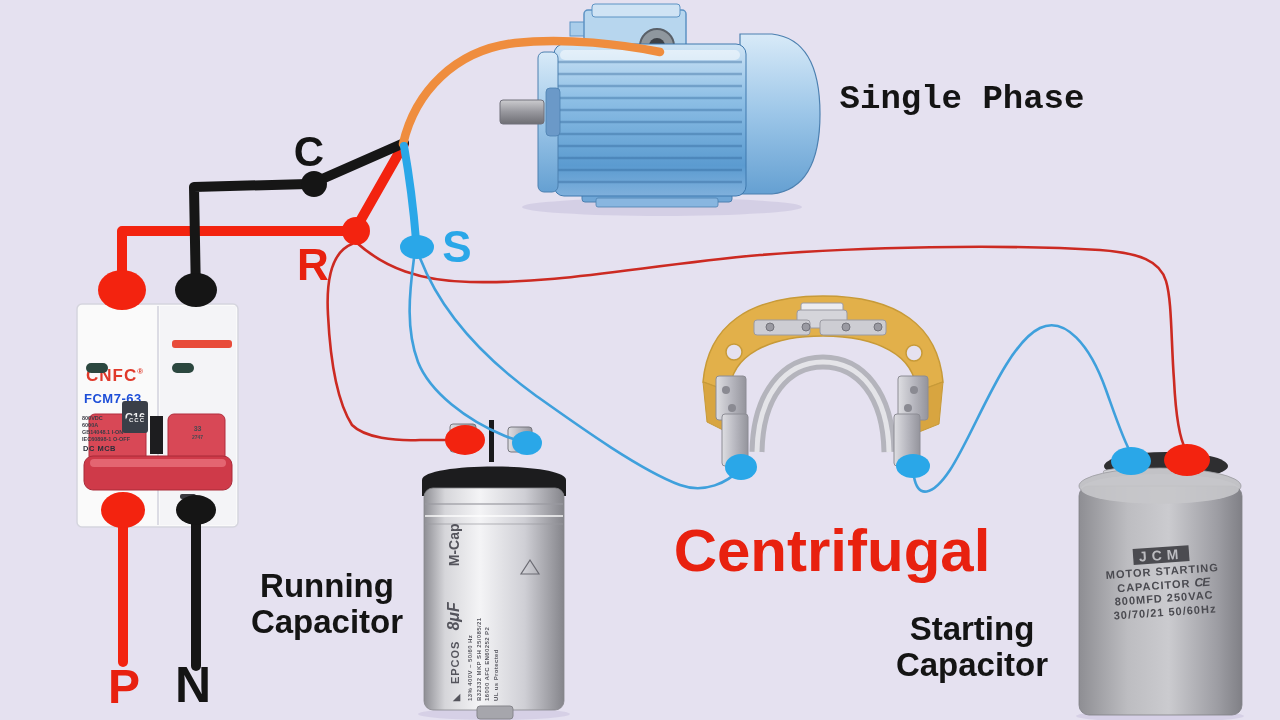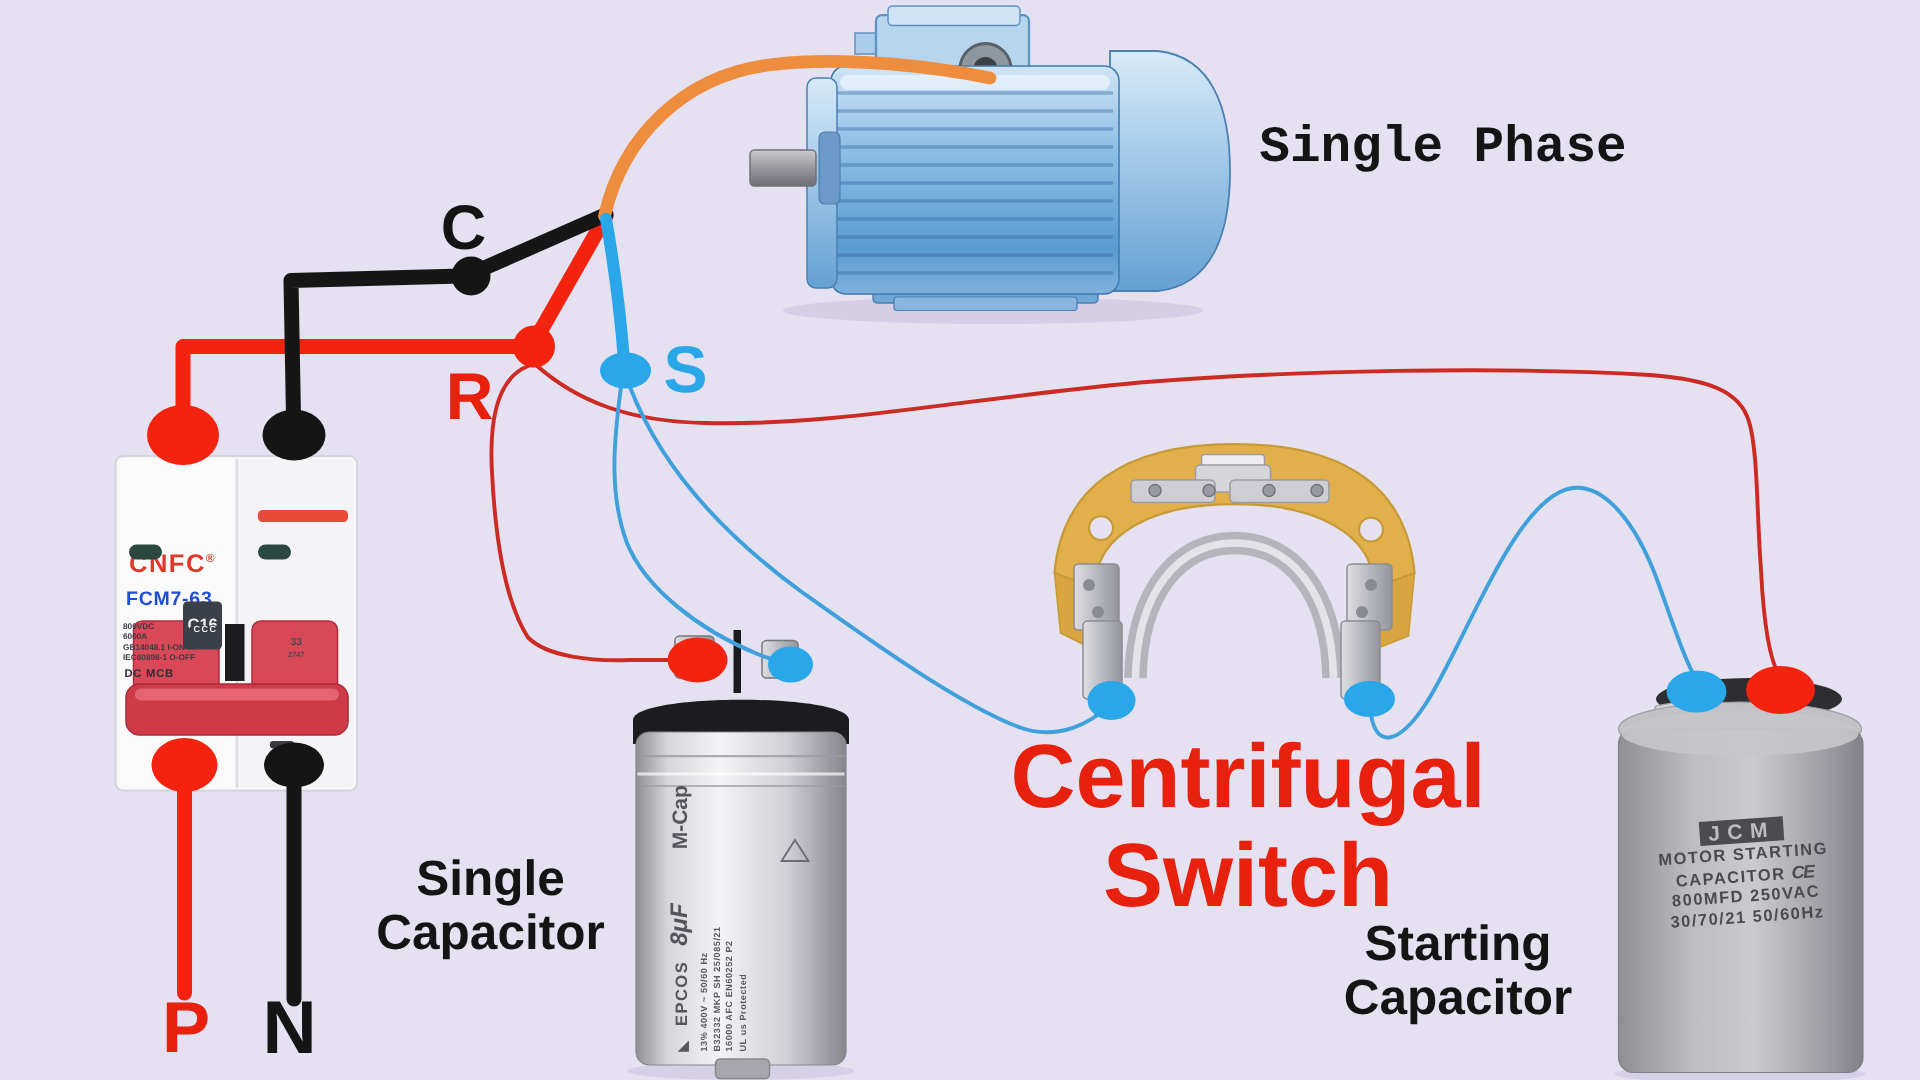--- a/index.html
+++ b/index.html
@@ -230,26 +230,25 @@
   <div class="lbl c-dark" style="left:309px;top:152px;font-size:42px;">C</div>
   <div class="lbl c-red" style="left:313px;top:265px;font-size:44px;">R</div>
   <div class="lbl c-blue" style="left:457px;top:247px;font-size:44px;">S</div>
   <div class="lbl c-red" style="left:124px;top:686px;font-size:48px;">P</div>
   <div class="lbl c-dark" style="left:193px;top:685px;font-size:50px;">N</div>
 
   <div class="lbl two-line c-dark" style="left:962px;top:100px;font-size:34px;font-family:Liberation Mono, monospace;">
     <span>Single Phase</span>
   </div>
   <div class="lbl two-line c-dark" style="left:327px;top:604px;font-size:33px;">
-    <span>Single</span>
+    <span>Running</span>
     <span>Capacitor</span>
   </div>
   <div class="lbl two-line c-red" style="left:832px;top:551px;font-size:60px;">
     <span>Centrifugal</span>
-    <span>Switch</span>
   </div>
   <div class="lbl two-line c-dark" style="left:972px;top:647px;font-size:33px;">
     <span>Starting</span>
     <span>Capacitor</span>
   </div>
 
   <div class="bk bk-brand"><span>CNFC</span><sup>®</sup></div>
   <div class="bk bk-model">FCM7-63</div>
   <div class="bk-oval" style="left:86px;top:363px;width:22px;height:10px;"></div>
   <div class="bk bk-rating">C16</div>

